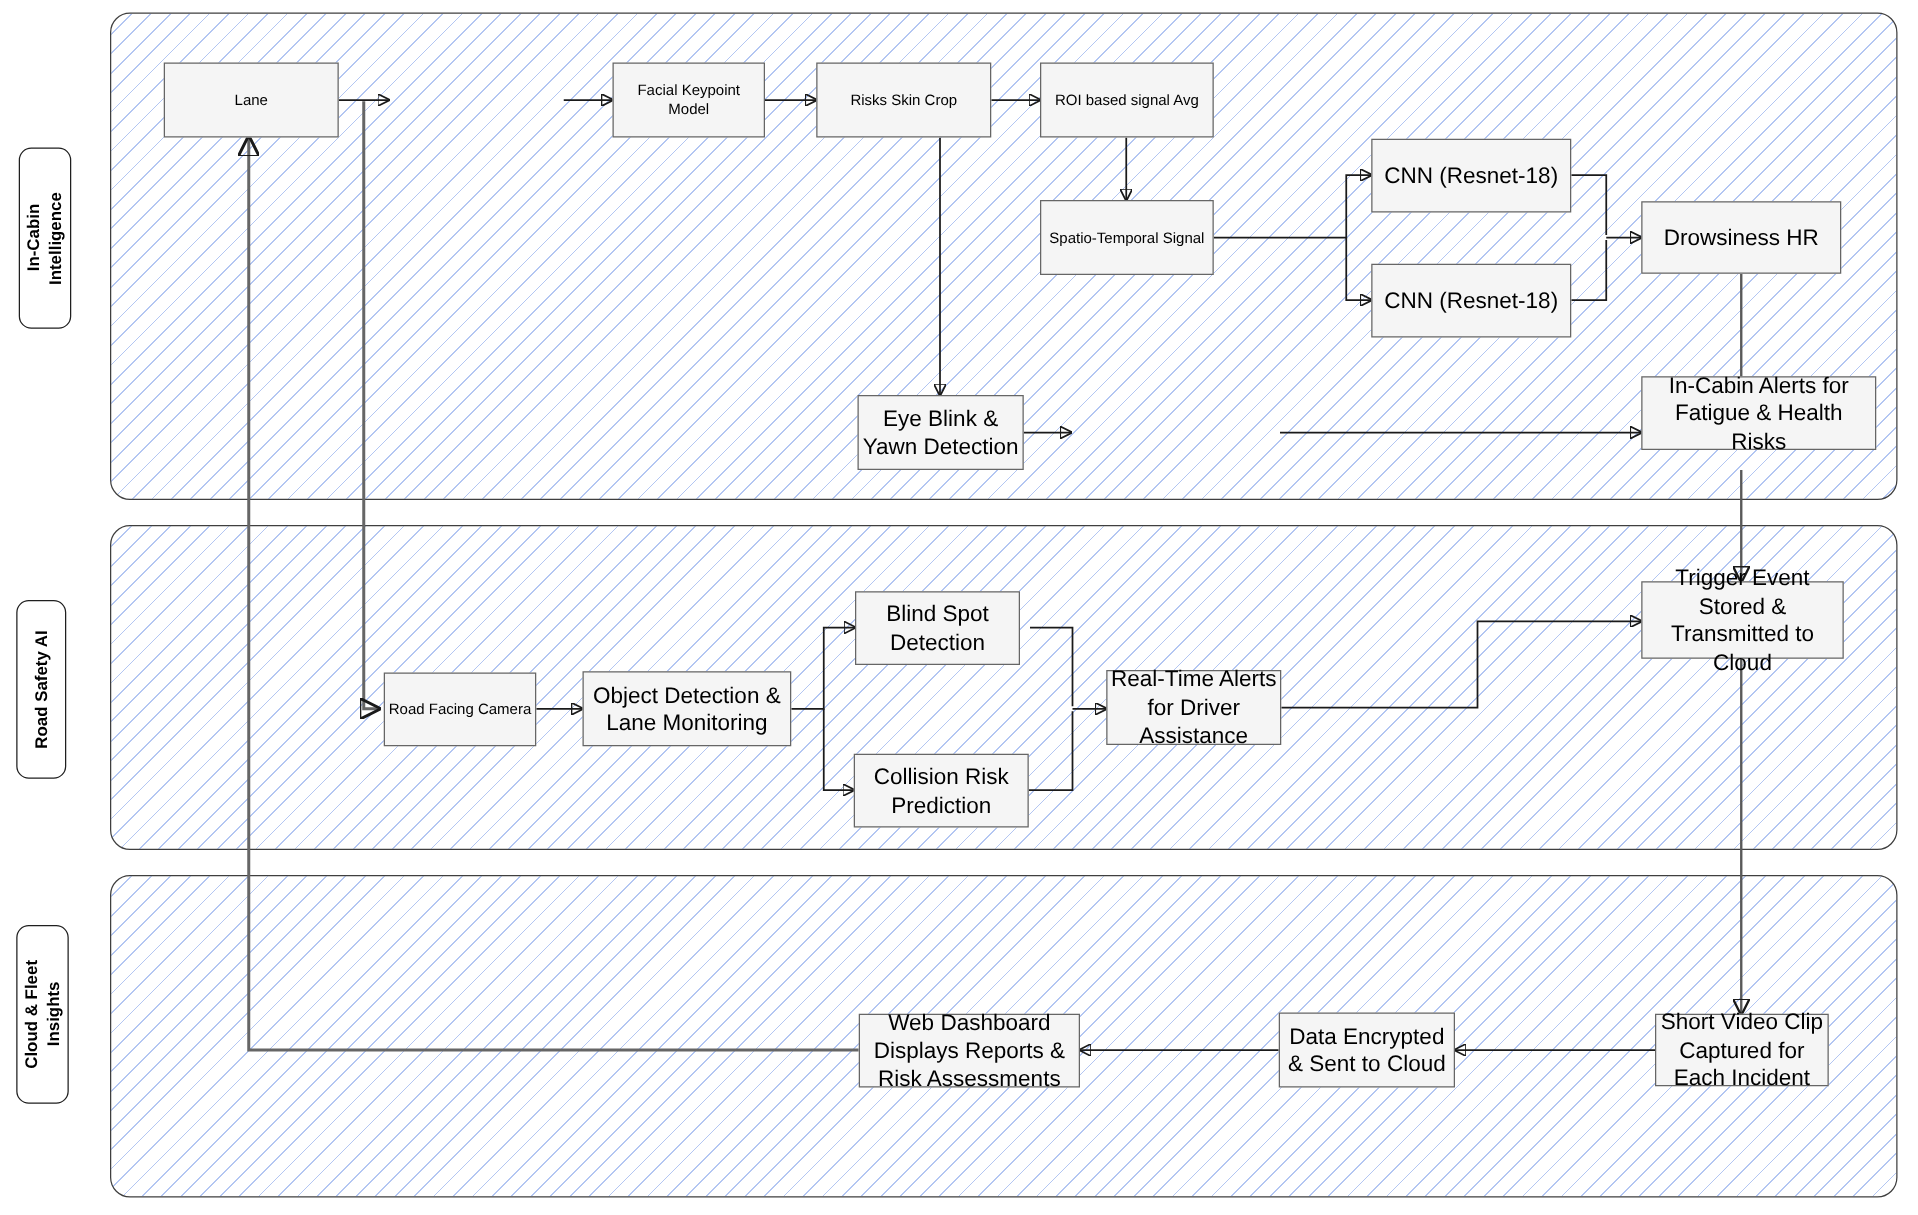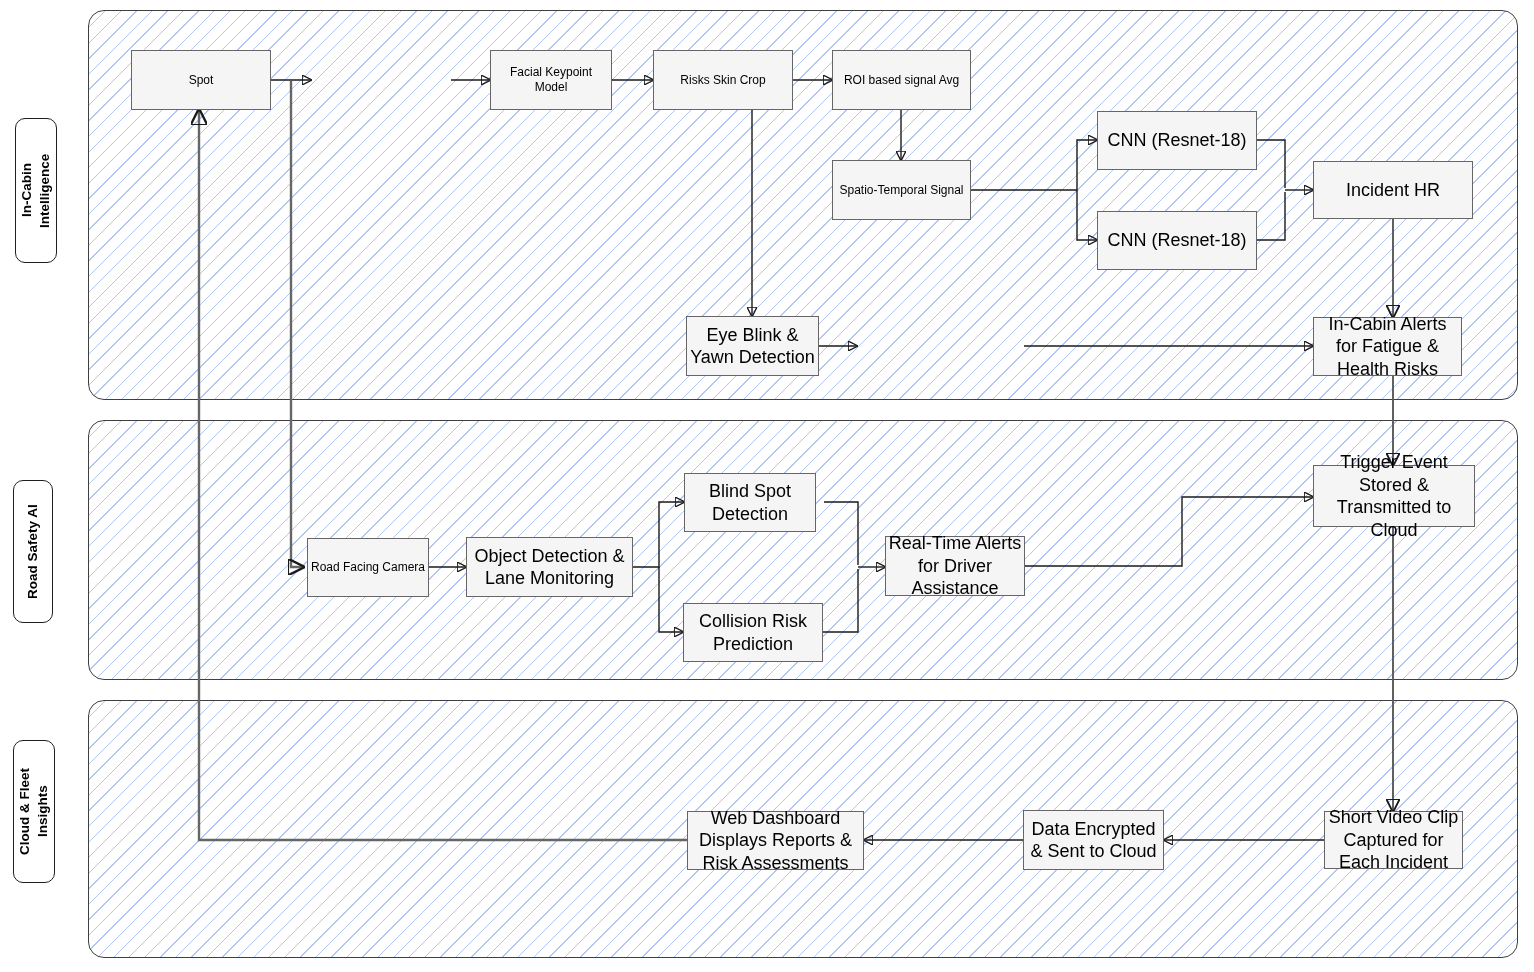--- a/index.html
+++ b/index.html
@@ -79,30 +79,30 @@
     <path d="M824,502 H858 V565"></path>
     <path d="M823,632 H858 V569"></path>
     <path d="M858,567 H885" marker-end="url(#arrow)"></path>
     <path d="M1025,566 H1182 V497 H1313" marker-end="url(#arrow)"></path>
     <path class="mid" d="M1393,527 V811" marker-end="url(#arrow)"></path>
     <path d="M1324,840 H1164" marker-end="url(#arrow)"></path>
     <path d="M1023,840 H864" marker-end="url(#arrow)"></path>
     <path class="long" d="M687,840 H199 V110" marker-end="url(#arrow)"></path>
   </svg>
 
-  <div class="node sm" style="left:131px;top:50px;width:140px;height:60px">Spot</div>
+  <div class="node sm" style="left:131px;top:50px;width:140px;height:60px">Lane</div>
   <div class="node sm" style="left:490px;top:50px;width:122px;height:60px">Facial Keypoint Model</div>
   <div class="node sm" style="left:653px;top:50px;width:140px;height:60px">Risks Skin Crop</div>
   <div class="node sm" style="left:832px;top:50px;width:139px;height:60px">ROI based signal Avg</div>
   <div class="node sm" style="left:832px;top:160px;width:139px;height:60px">Spatio-Temporal Signal</div>
   <div class="node" style="left:1097px;top:111px;width:160px;height:59px">CNN (Resnet-18)</div>
   <div class="node" style="left:1097px;top:211px;width:160px;height:59px">CNN (Resnet-18)</div>
-  <div class="node" style="left:1313px;top:161px;width:160px;height:58px">Incident HR</div>
+  <div class="node" style="left:1313px;top:161px;width:160px;height:58px">Drowsiness HR</div>
   <div class="node" style="left:686px;top:316px;width:133px;height:60px">Eye Blink &amp; Yawn Detection</div>
-  <div class="node" style="left:1313px;top:317px;width:149px;height:59px">In-Cabin Alerts for Fatigue &amp; Health Risks</div>
+  <div class="node" style="left:1313px;top:301px;width:188px;height:59px">In-Cabin Alerts for Fatigue &amp; Health Risks</div>
 
   <div class="node sm" style="left:307px;top:538px;width:122px;height:59px">Road Facing Camera</div>
   <div class="node" style="left:466px;top:537px;width:167px;height:60px">Object Detection &amp; Lane Monitoring</div>
   <div class="node" style="left:684px;top:473px;width:132px;height:59px">Blind Spot Detection</div>
   <div class="node" style="left:683px;top:603px;width:140px;height:59px">Collision Risk Prediction</div>
   <div class="node" style="left:885px;top:536px;width:140px;height:60px">Real-Time Alerts for Driver Assistance</div>
   <div class="node" style="left:1313px;top:465px;width:162px;height:62px">Trigger Event Stored &amp; Transmitted to Cloud</div>
 
   <div class="node" style="left:1324px;top:811px;width:139px;height:58px">Short Video Clip Captured for Each Incident</div>
   <div class="node" style="left:1023px;top:810px;width:141px;height:60px">Data Encrypted &amp; Sent to Cloud</div>

